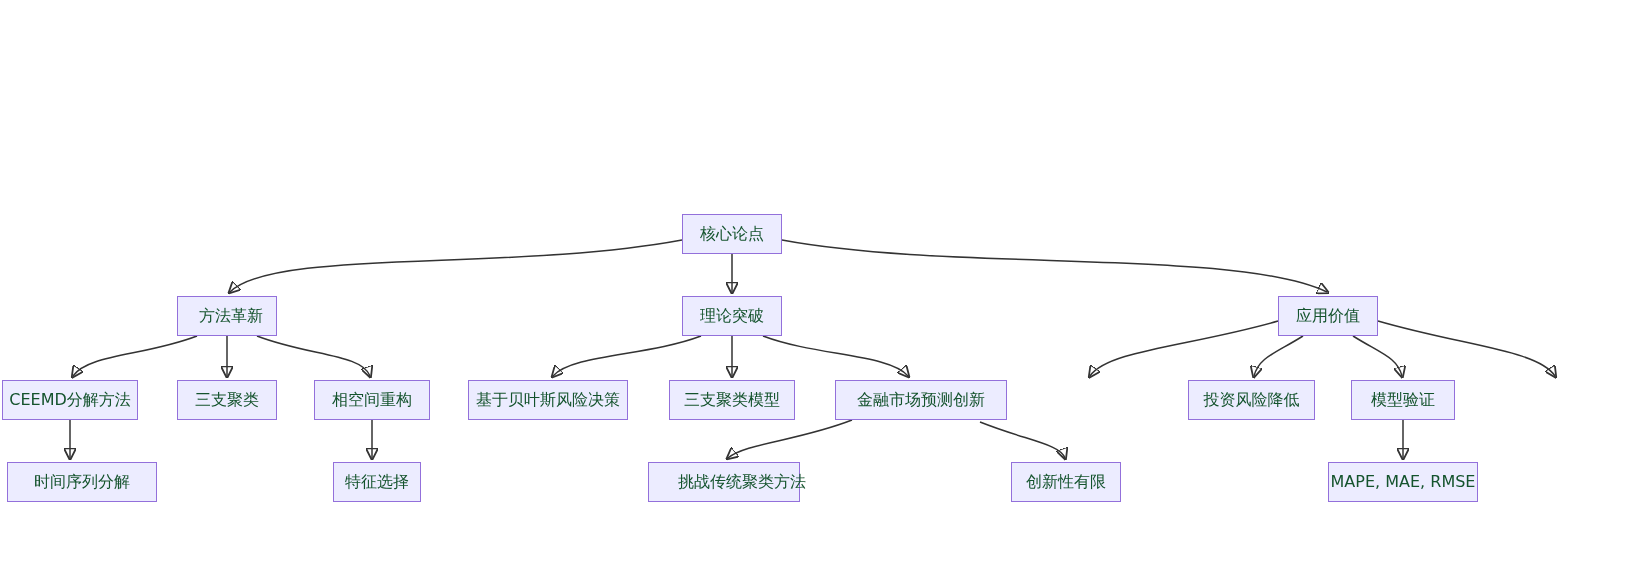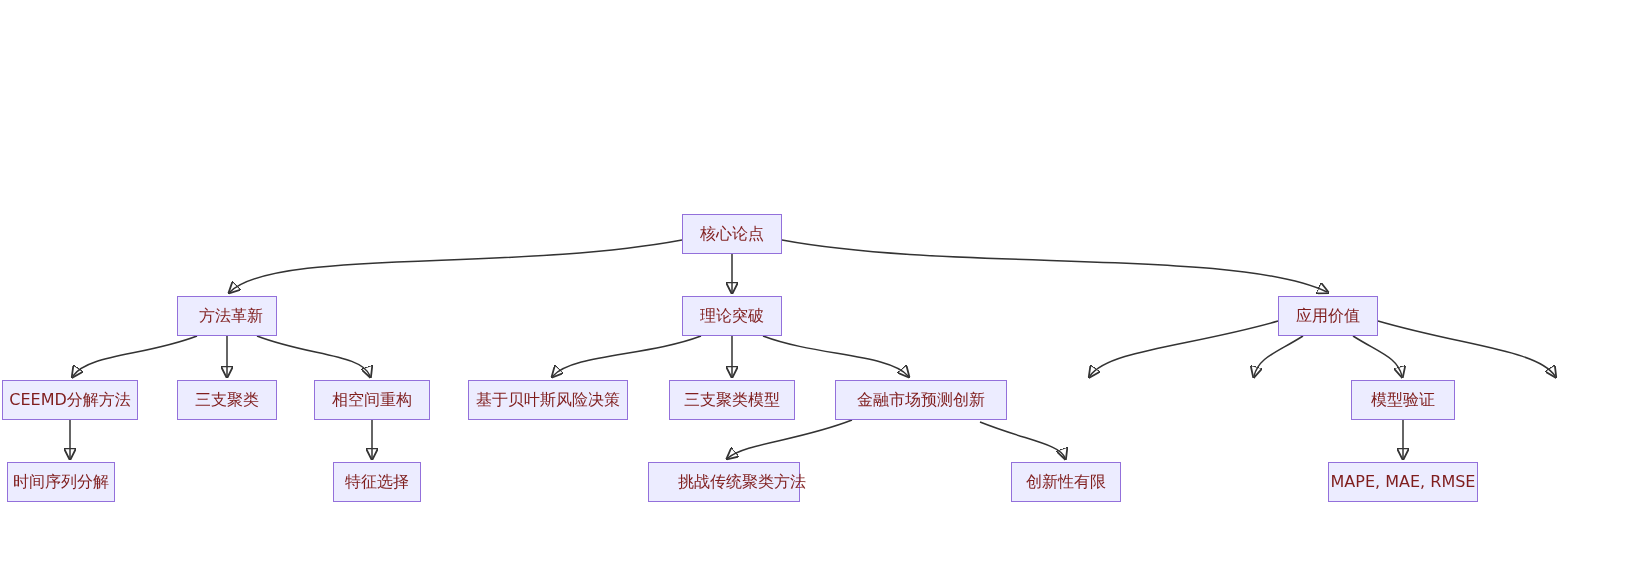--- a/index.html
+++ b/index.html
@@ -21,21 +21,21 @@
     fill: none;
     stroke: #333333;
     stroke-width: 1.5;
   }
   .node {
     position: absolute;
     height: 40px;
     box-sizing: border-box;
     background: #ECECFF;
     border: 1px solid #9370DB;
-    color: #7f1d1d;
+    color: #14532d;
     font-size: 16px;
     line-height: 1;
     display: flex;
     align-items: center;
     justify-content: center;
     white-space: nowrap;
     text-align: center;
   }
 </style>
 </head>
@@ -74,21 +74,22 @@
   <div class="node" style="left:177px; top:296px; width:100px;padding-left:8px;">方法革新</div>
   <div class="node" style="left:682px; top:296px; width:100px;">理论突破</div>
   <div class="node" style="left:1278px; top:296px; width:100px;">应用价值</div>
 
   <div class="node" style="left:2px; top:380px; width:136px;">CEEMD分解方法</div>
   <div class="node" style="left:177px; top:380px; width:100px;">三支聚类</div>
   <div class="node" style="left:314px; top:380px; width:116px;">相空间重构</div>
   <div class="node" style="left:468px; top:380px; width:160px;">基于贝叶斯风险决策</div>
   <div class="node" style="left:669px; top:380px; width:126px;">三支聚类模型</div>
   <div class="node" style="left:835px; top:380px; width:172px;">金融市场预测创新</div>
+  <div class="node" style="left:1188px; top:380px; width:127px;">投资风险降低</div>
   <div class="node" style="left:1351px; top:380px; width:104px;">模型验证</div>
 
-  <div class="node" style="left:7px; top:462px; width:108px;">时间序列分解</div>
+  <div class="node" style="left:7px; top:462px; width:150px;">时间序列分解</div>
   <div class="node" style="left:333px; top:462px; width:88px;">特征选择</div>
   <div class="node" style="left:648px; top:462px; width:152px;padding-left:36px;">挑战传统聚类方法</div>
   <div class="node" style="left:1011px; top:462px; width:110px;">创新性有限</div>
   <div class="node" style="left:1328px; top:462px; width:150px;">MAPE, MAE, RMSE</div>
 
 </div>
 
 </body></html>

